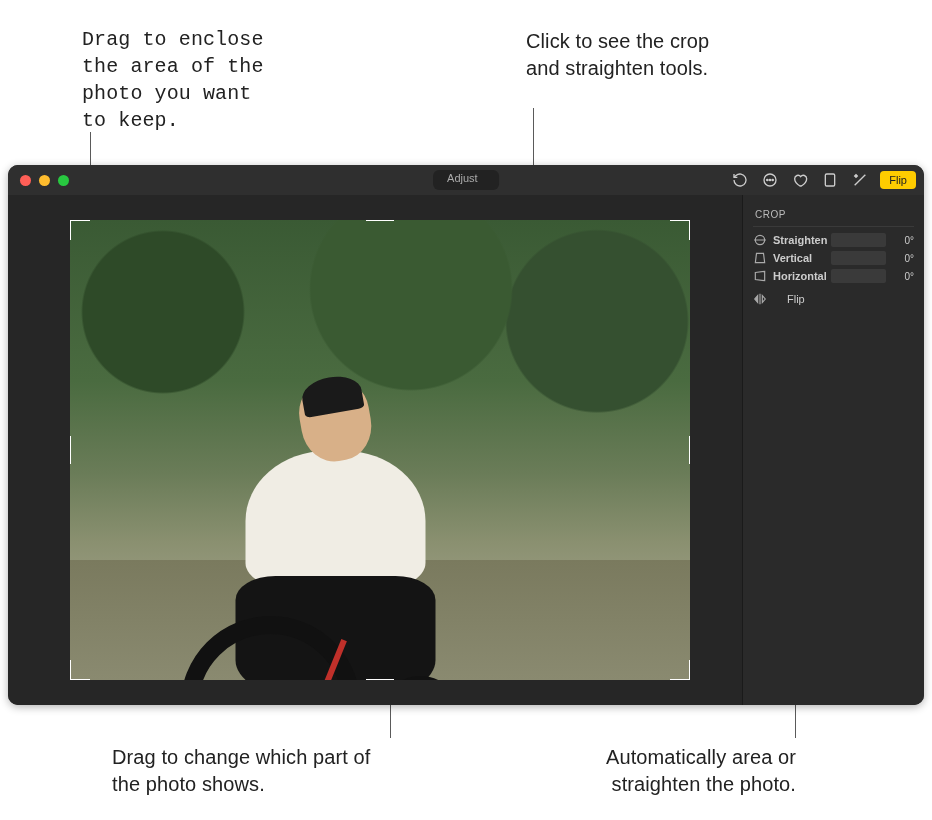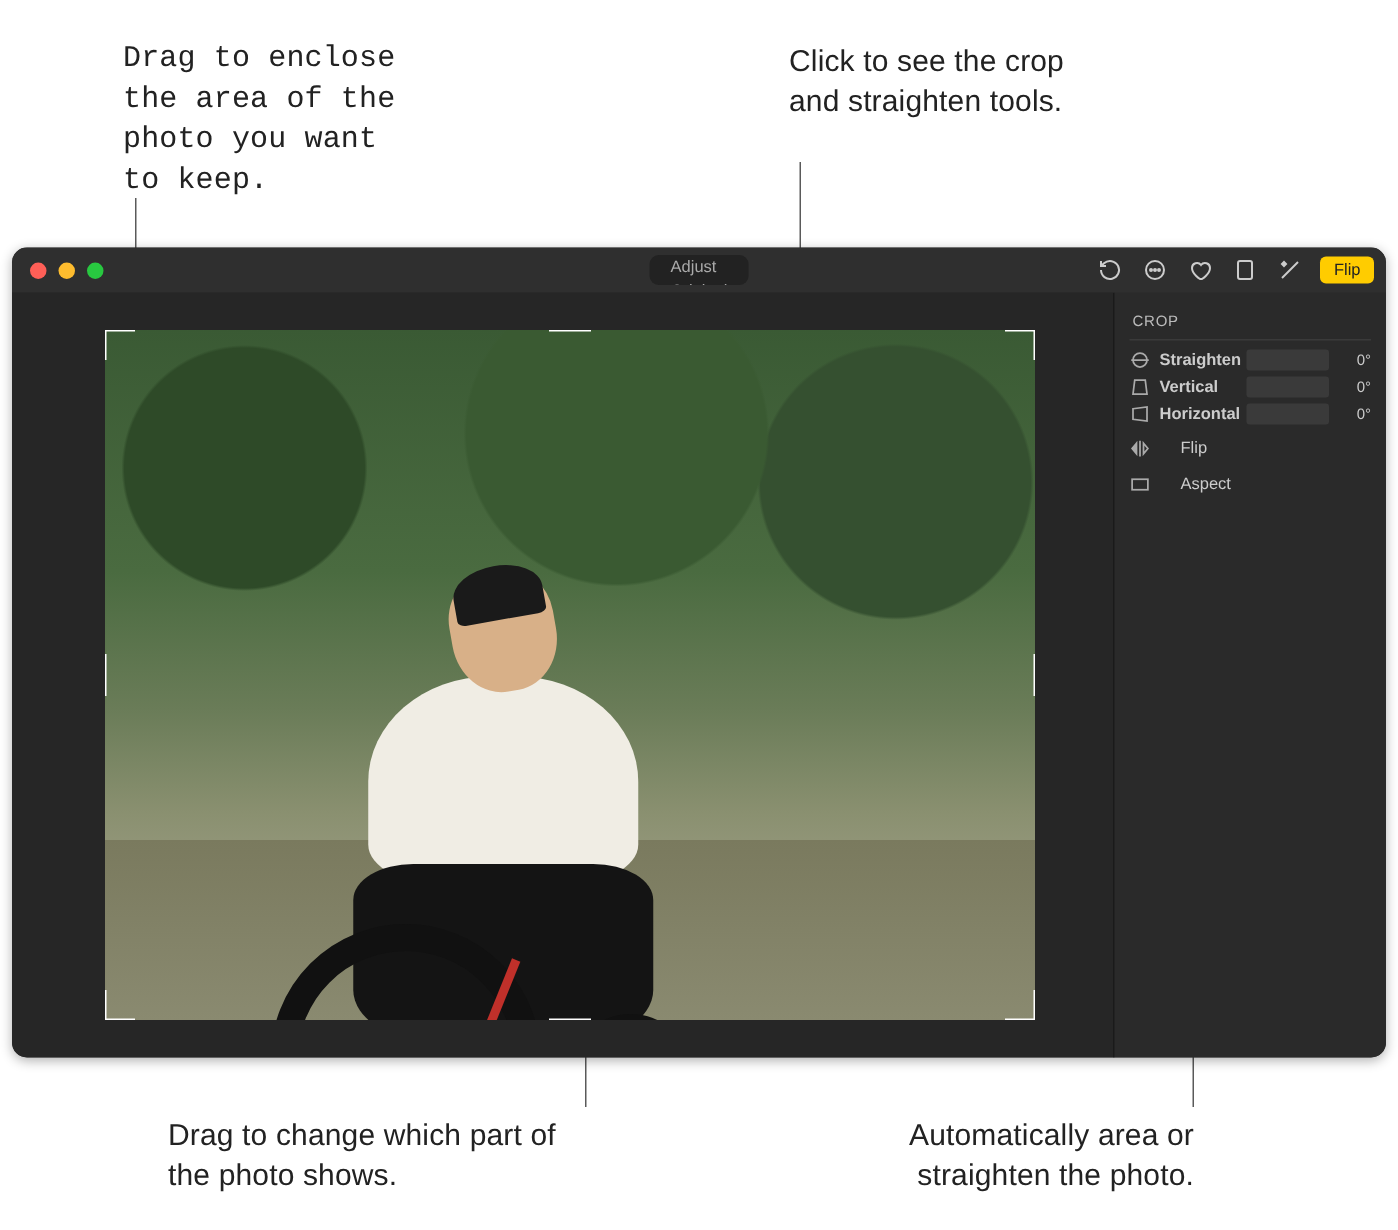--- a/index.html
+++ b/index.html
@@ -440,26 +440,18 @@
         <div class="slider-icon">
           <svg width="14" height="14" viewBox="0 0 24 24" fill="none" stroke="currentColor" stroke-width="2">
               <path d="M12 3v18"></path>
               <path d="M8 6l-5 6 5 6z" fill="currentColor"></path>
               <path d="M16 6l5 6-5 6z"></path>
             </svg>
         </div>
         <span>Flip</span>
       </div>
 
-      <div class="section-row">
-        <div class="slider-icon">
-          <svg width="14" height="14" viewBox="0 0 24 24" fill="none" stroke="currentColor" stroke-width="2">
-              <rect x="3" y="6" width="18" height="12"></rect>
-            </svg>
-        </div>
-        <span>Aspect</span>
-      </div>
 
 
     </div>
 
   </div>
 </div>
 
 </body></html>

